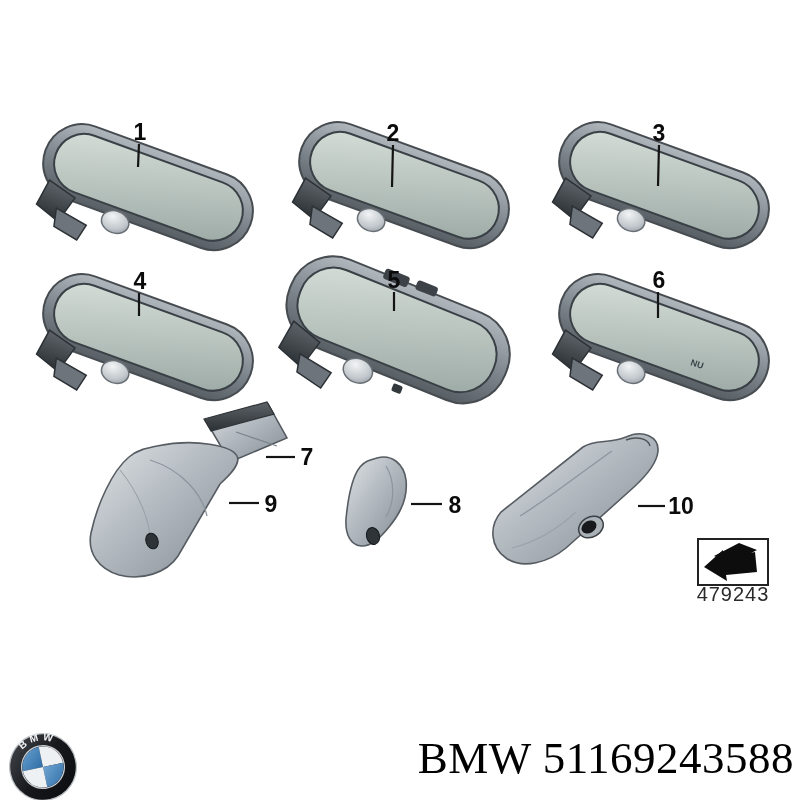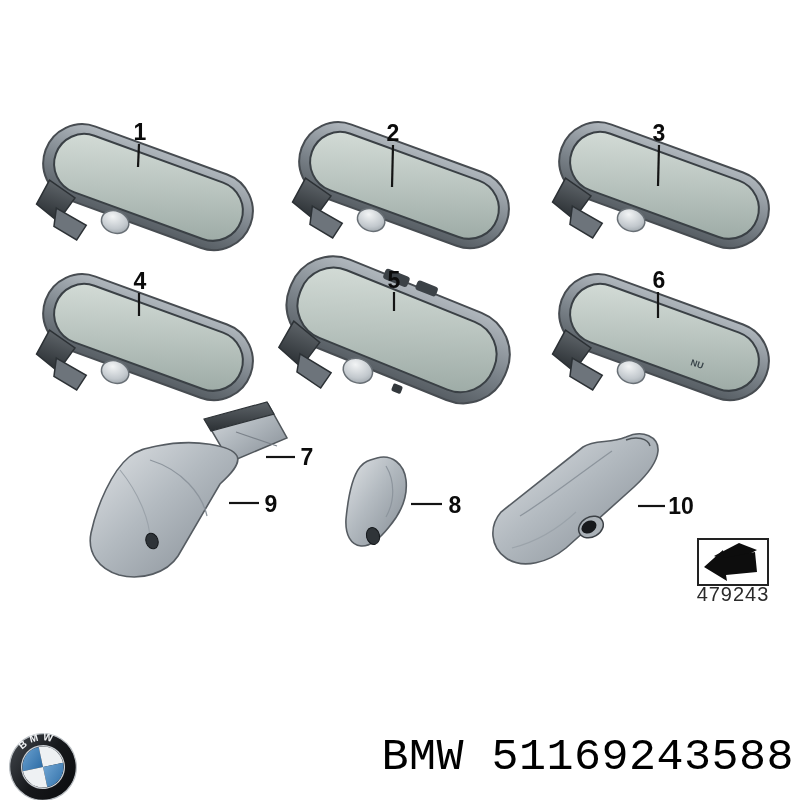--- a/index.html
+++ b/index.html
@@ -7,21 +7,21 @@
     position:relative;width:800px;height:800px;background:#ffffff;
     overflow:hidden;font-family:"Liberation Sans",sans-serif;
   }
   .diagram-svg{position:absolute;left:0;top:0;}
   .num{font-family:"Liberation Sans",sans-serif;font-size:23px;font-weight:bold;fill:#0b0b0b;}
   .refcode{font-family:"Liberation Sans",sans-serif;font-size:20px;fill:#2b2b2b;letter-spacing:1px;}
   .glasslbl{font-family:"Liberation Sans",sans-serif;font-size:9px;font-weight:bold;fill:#39444a;}
   .leader{stroke:#141414;stroke-width:2.2;}
   .footer-part{
     position:absolute;right:6px;top:732px;font-size:45px;color:#000;
-    font-family:Liberation Mono, monospace;white-space:nowrap;letter-spacing:0.5px;
+    font-family:Liberation Serif, serif;white-space:nowrap;letter-spacing:0.5px;
   }
   .bmw-logo{position:absolute;left:2px;top:726px;}
 </style>
 </head>
 <body>
 
 <div class="canvas">
 
   <svg class="diagram-svg" width="800" height="800" viewBox="0 0 800 800">
     <defs>

